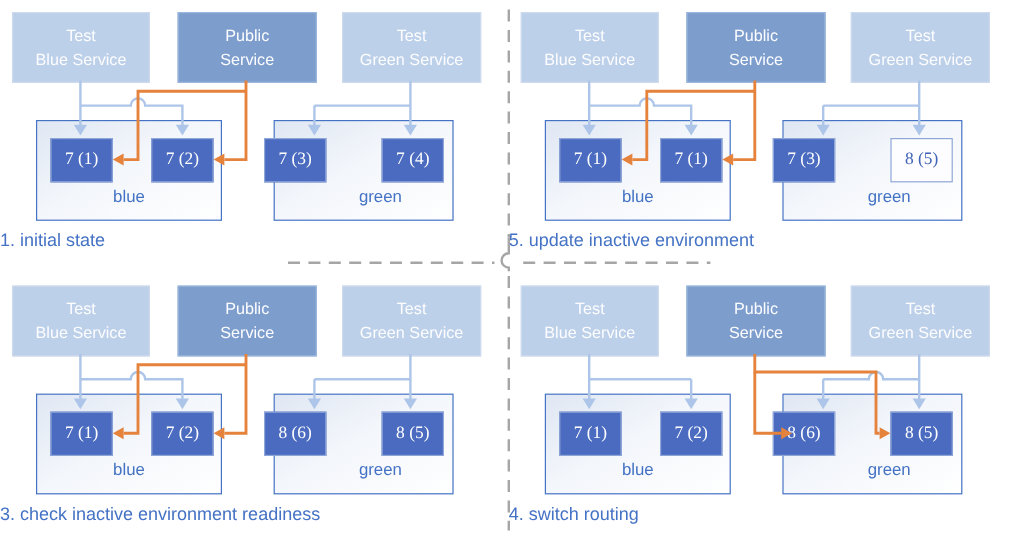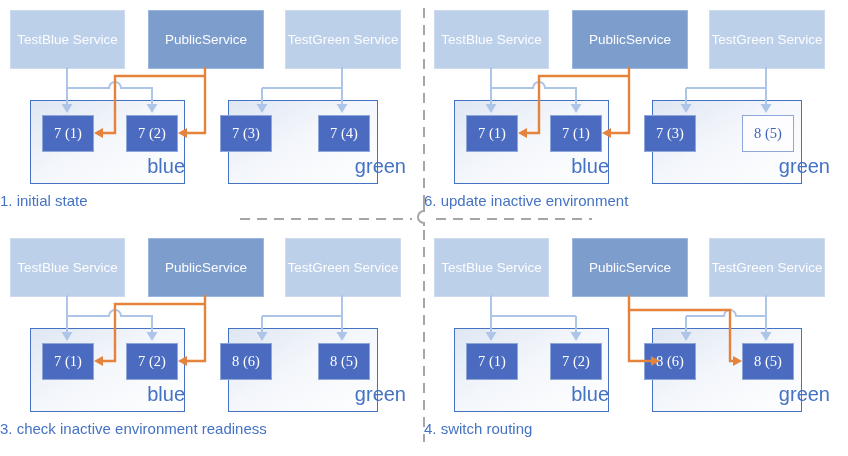--- a/index.html
+++ b/index.html
@@ -8,21 +8,21 @@
     font-family:"Liberation Sans",sans-serif;
   }
   .panel{position:absolute;width:424px;height:224px}
   #p1{left:0;top:2px}
   #p2{left:424px;top:2px}
   #p3{left:0;top:230px}
   #p4{left:424px;top:230px}
 
   .service{
     position:absolute;top:8px;height:57px;z-index:1;
-    display:flex;flex-direction:row;justify-content:center;align-items:center;
+    display:flex;flex-direction:column;justify-content:center;align-items:center;
     color:#fdfdff;font-size:13.5px;line-height:1.45;text-align:center;
   }
   .service.light{background:var(--service-light-fill,#bdd0e9);border:1px solid var(--service-light-border,#cdd9ec)}
   .service.pub{background:var(--service-public-fill,#7d9dcd);border:1px solid var(--service-public-border,#9ab7dd)}
   .s1{left:10px;width:113px}
   .s2{left:148px;width:114px}
   .s3{left:285px;width:114px}
 
   .env{
     position:absolute;top:98px;height:84px;z-index:1;box-sizing:border-box;
@@ -37,21 +37,21 @@
     background:var(--instance-fill,#4a6bbf);border:1px solid var(--instance-border,#8ea6d8);
     color:var(--instance-text,#ffffff);font-size:14.5px;
     display:flex;align-items:center;justify-content:center;font-family:Liberation Serif, serif;
   }
   .inst.outlined{
     background:#fdfdff;border:1.4px solid var(--instance-border,#8ea6d8);
     color:var(--outlined-instance-text,#3f63b5);
   }
   .i1{left:42px}.i2{left:126px}.i3{left:220px}.i4{left:318px}
 
-  .envlab{position:absolute;top:153px;z-index:2;font-size:20px;color:var(--accent-blue,#4472c4);text-align:right}
+  .envlab{position:absolute;top:153px;z-index:2;font-size:14px;color:var(--accent-blue,#4472c4);text-align:center}
   .lab-b{left:30px;width:155px}
   .lab-g{left:228px;width:178px}
 
   .caption{position:absolute;top:190px;left:0;width:424px;z-index:2;text-align:left;font-size:15px;color:var(--accent-blue,#4472c4)}
 
   svg.wires{position:absolute;left:0;top:0;width:424px;height:224px;z-index:3;pointer-events:none}
   path.wl{stroke:var(--connector-light,#adc5e8);stroke-width:2;fill:none}
   path.wo{stroke:var(--connector-orange,#e5823b);stroke-width:2.4;fill:none}
   polygon.al{fill:var(--connector-light,#adc5e8)}
   polygon.ao{fill:var(--connector-orange,#e5823b)}
@@ -129,21 +129,21 @@
     <path class="wl" d="M342 65 V103 M262 86 H342 M262 86 V103"></path>
     <polygon class="al" points="61.5,102 72.5,102 67,111"></polygon>
     <polygon class="al" points="146.5,102 157.5,102 152,111"></polygon>
     <polygon class="al" points="256.5,102 267.5,102 262,111"></polygon>
     <polygon class="al" points="336.5,102 347.5,102 342,111"></polygon>
     <path class="wo" d="M205 65 V131 H187"></path>
     <path class="wo" d="M205 74 H115 V131 H103"></path>
     <polygon class="ao" points="103,126 103,136 94,131"></polygon>
     <polygon class="ao" points="187,126 187,136 178,131"></polygon>
   </svg>
-  <div class="caption">6. update inactive environment</div>
+  <div class="caption">5. update inactive environment</div>
 </section>
 
 <section class="panel" id="p3">
   <div class="service light s1">
     <span>Test</span>
     <span>Blue Service</span>
   </div>
   <div class="service pub s2">
     <span>Public</span>
     <span>Service</span>

